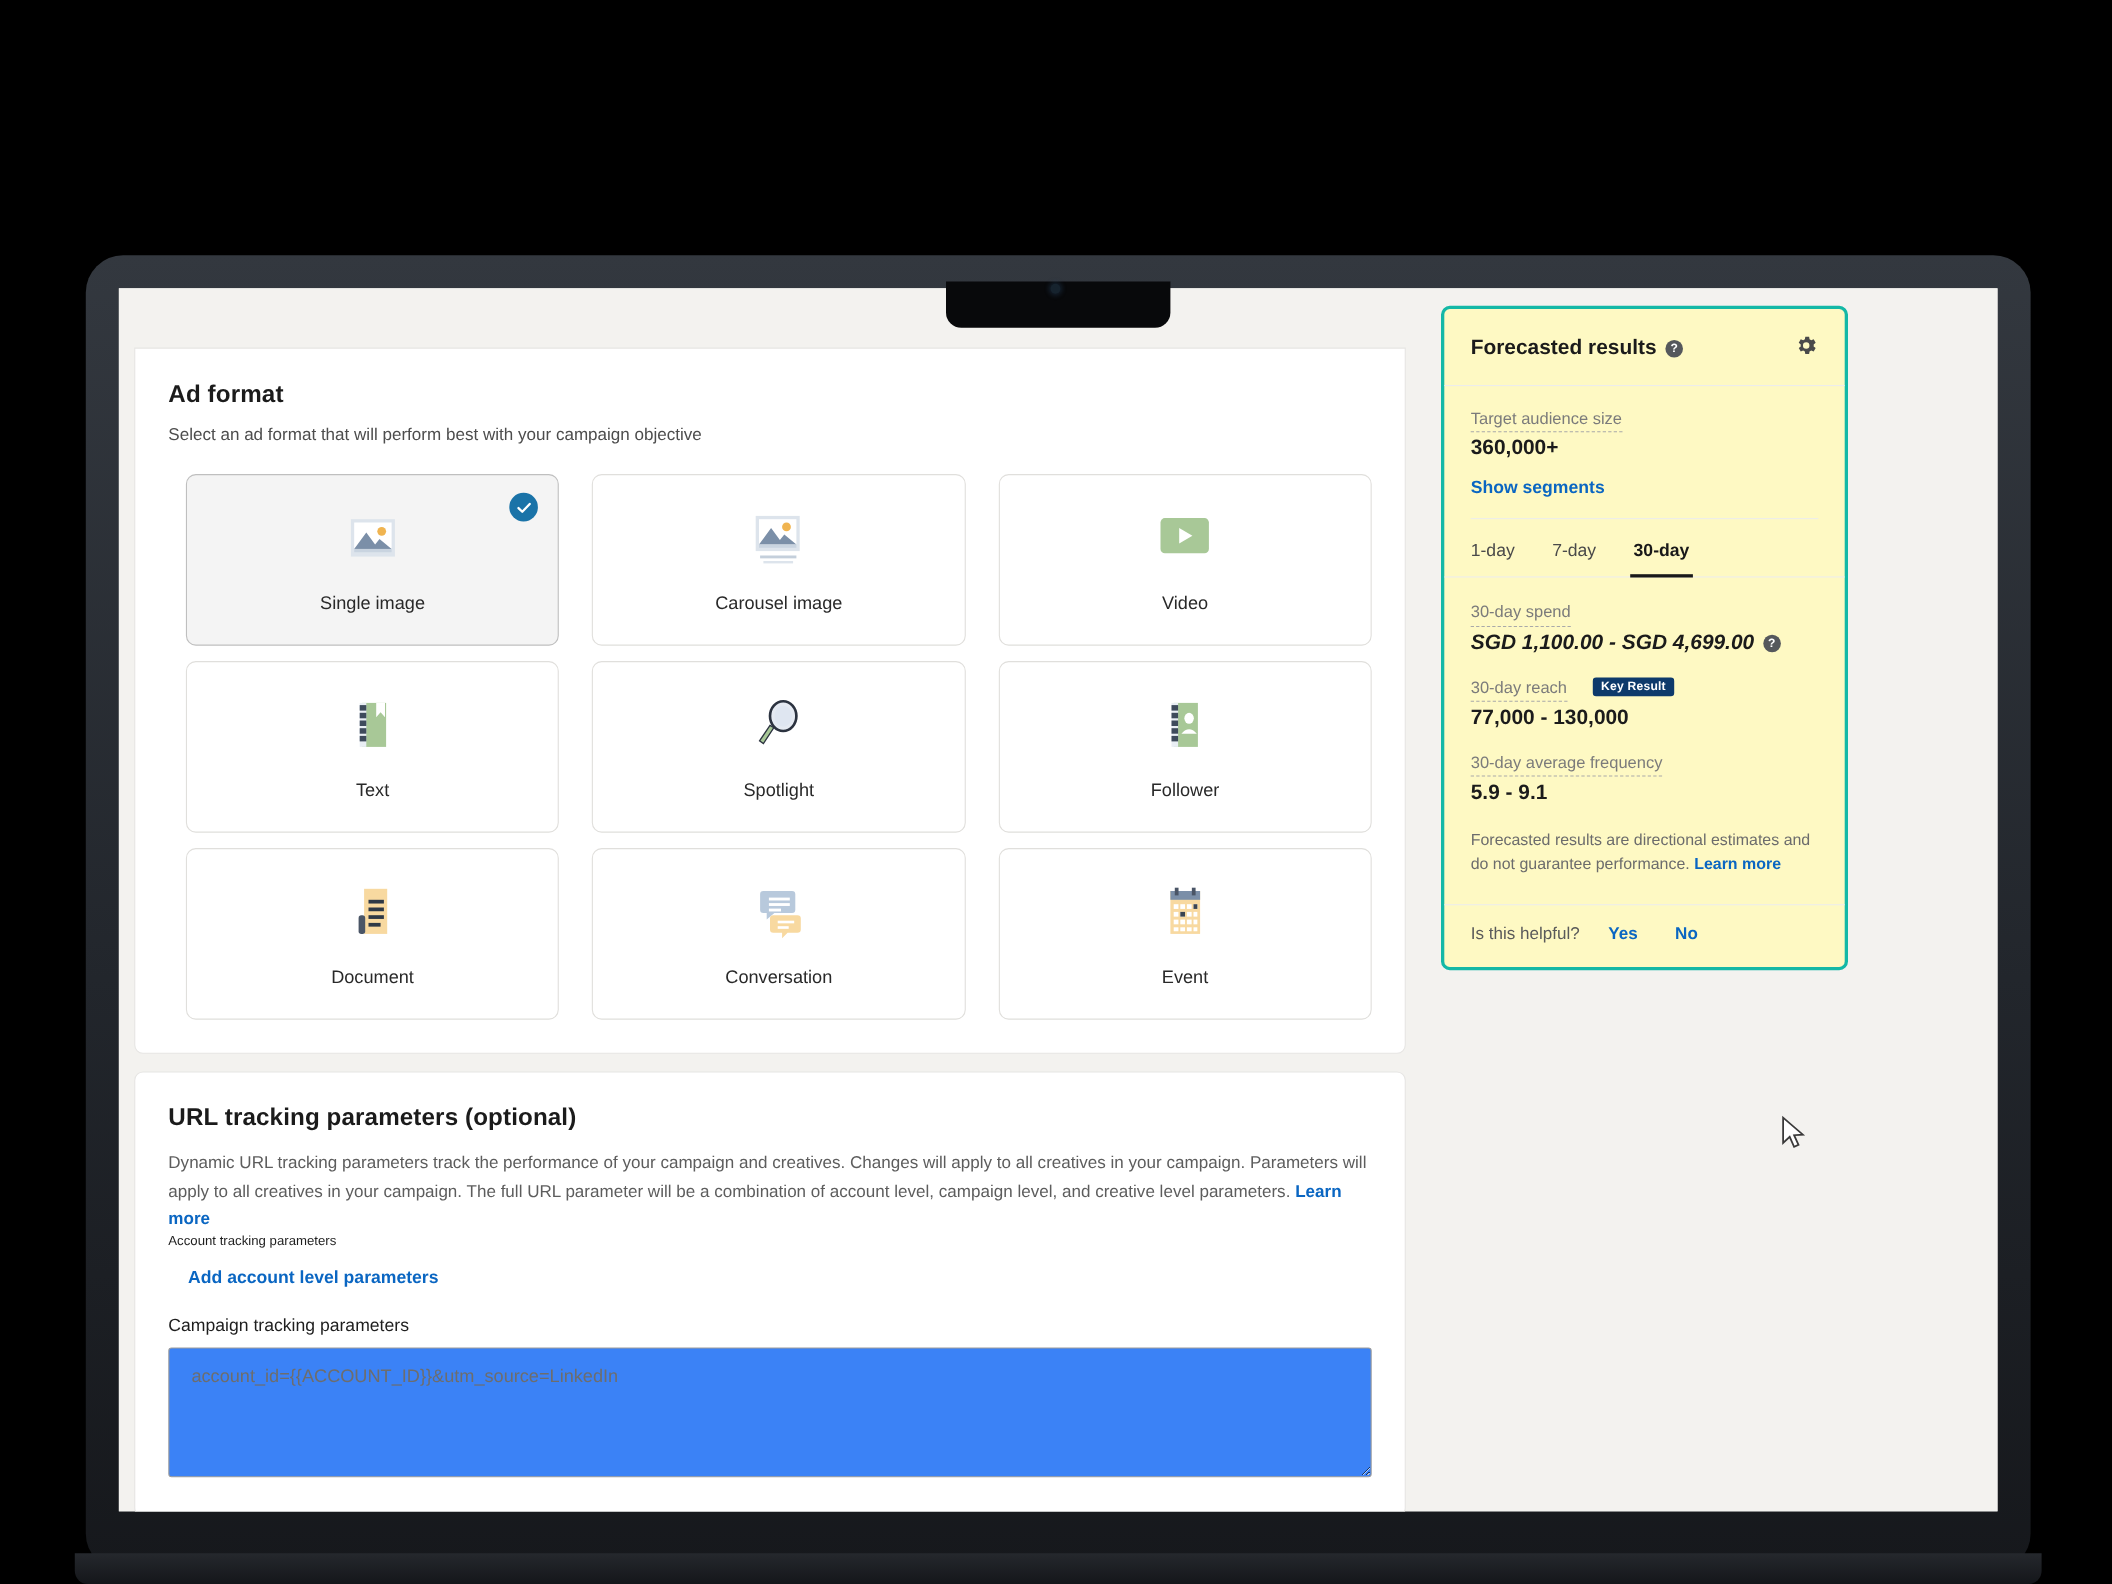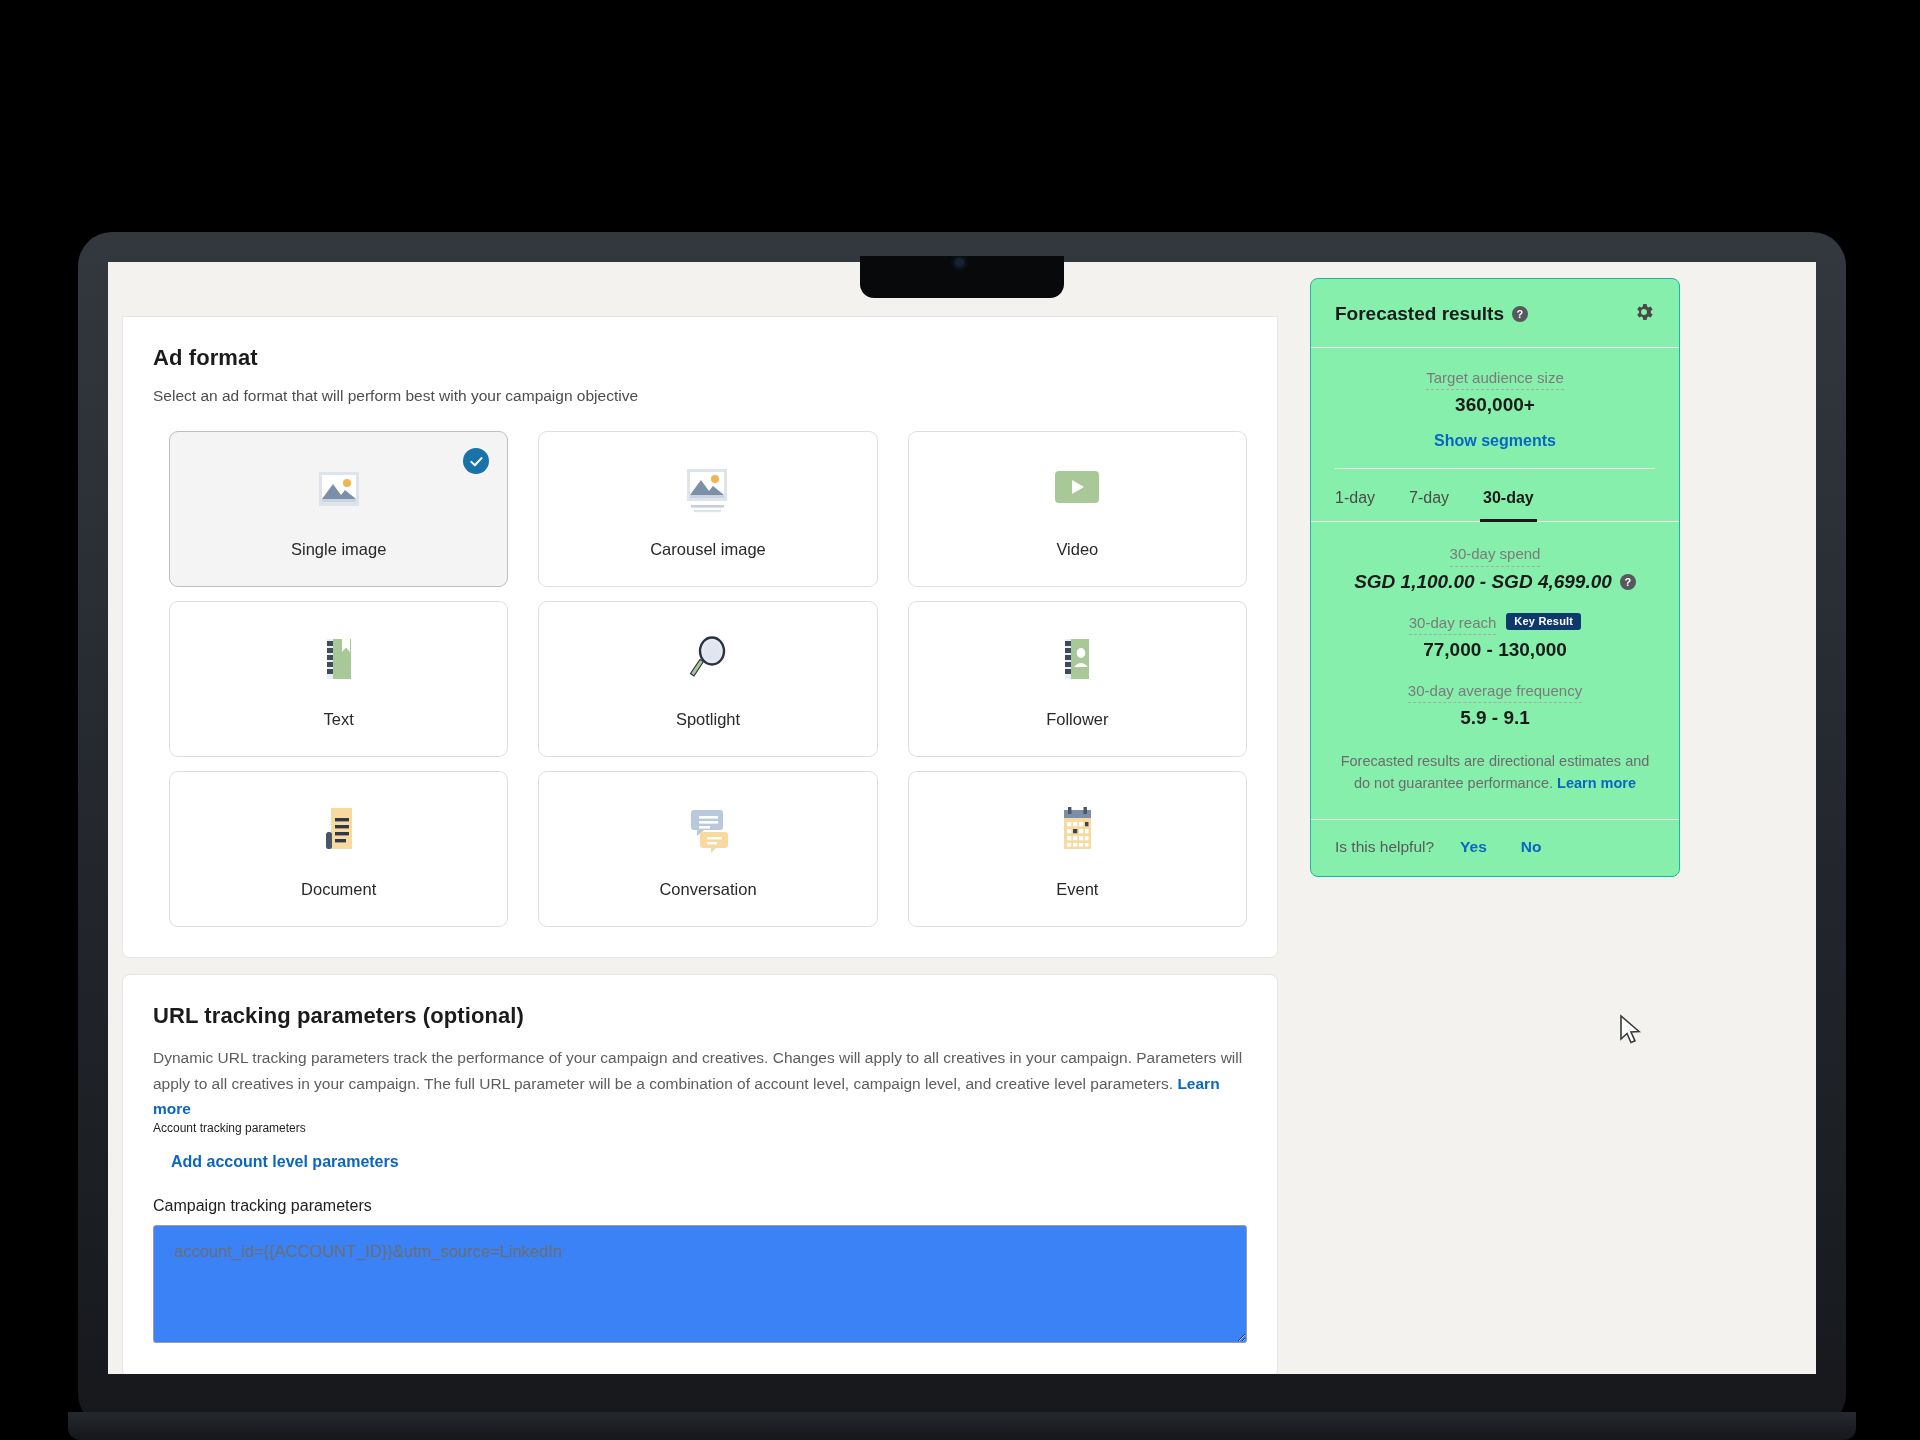--- a/index.html
+++ b/index.html
@@ -188,25 +188,24 @@
     resize: vertical;
     background: #3b82f6;
   }
   textarea.param-box::placeholder { color: #6d6d6d; }
 
   
   .forecast {
     position: absolute;
     left: 1202px; top: 16px;
     width: 370px;
-    background: #86efac;
-    border: 1px solid #14b8a6;
+    background: #fef9c3;
+    border: 3px solid #14b8a6;
     border-radius: 8px;
     z-index: 20;
-    text-align: center;
   }
   .fc-head {
     display: flex; align-items: center;
     padding: 22px 24px 20px 24px;
     border-bottom: 1px solid #ededeb;
   }
   .fc-title {
     font-size: 19px; font-weight: 600; color: #1b1b1b;
   }
   .fc-gear { margin-left: auto; cursor: pointer; }
@@ -254,21 +253,21 @@
   .metric:first-child { margin-top: 0; }
   .key-badge {
     display: inline-block;
     background: #0e3a6b;
     color: #fff;
     font-size: 11px;
     font-weight: 700;
     padding: 2px 8px 3px 8px;
     border-radius: 3px;
     vertical-align: 3px;
-    margin-left: 10px;
+    margin-left: 23px;
     letter-spacing: .2px;
   }
   .q-mark {
     display: inline-flex; align-items: center; justify-content: center;
     width: 16px; height: 16px;
     border-radius: 50%;
     background: #55585c;
     color: #fff;
     font-size: 11px; font-weight: 700;
     vertical-align: 2px;

